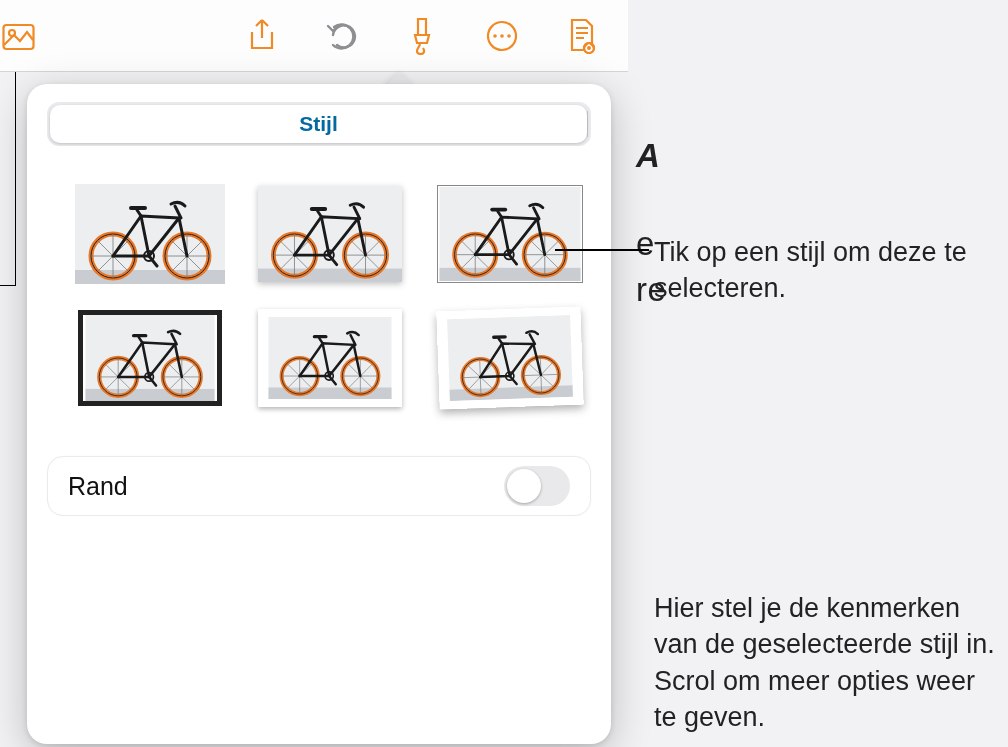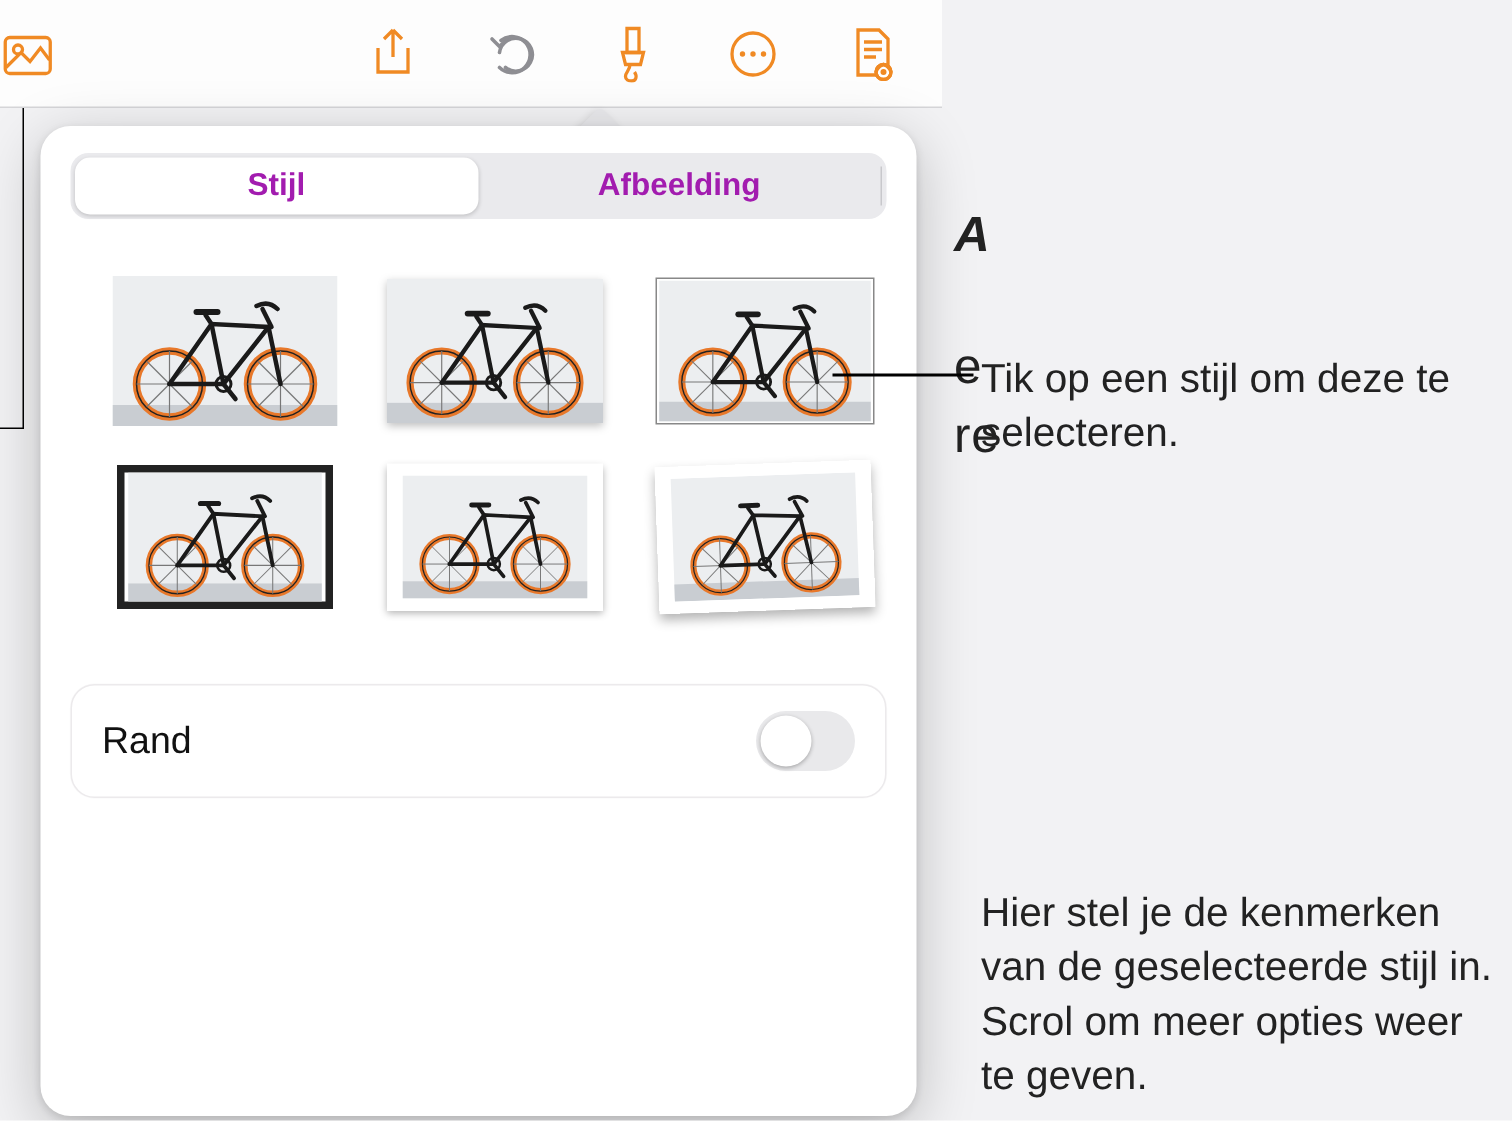--- a/index.html
+++ b/index.html
@@ -63,21 +63,21 @@
   }
 
   
   .seg {
     position:absolute; left:20px; top:18px; width:544px; height:44px;
     background:#eaeaed; border-radius:12px; display:flex; align-items:center;
     padding:3px;
   }
   .seg-item {
     flex:1; height:38px; display:flex; align-items:center; justify-content:center;
-    font-size:21px; font-weight:600; color:#a21caf; position:relative;
+    font-size:21px; font-weight:600; color:#0369a1; position:relative;
   }
   .seg-item.selected {
     background:#fff; border-radius:10px; box-shadow:0 1px 3px rgba(0,0,0,0.18);
   }
   .seg-div { width:1px; height:26px; background:#c8c8cc; }
 
   
   .thumbs {
     position:absolute; left:48px; top:100px; width:508px;
     display:grid; grid-template-columns: repeat(3, 150px); grid-gap: 24px 30px;
@@ -89,21 +89,21 @@
   .thumb-border1 { border:1px solid #888; padding:1px;}
   .thumb-border2 { border:5px solid #222; }
   .thumb-border3 { border:8px solid #fff; box-shadow:0 2px 5px rgba(0,0,0,0.3);}
   .thumb-skew { transform: rotate(-2deg); border:8px solid #fff; box-shadow:0 4px 8px rgba(0,0,0,0.3); }
 
   .options {
     position:absolute; left:20px; top:372px; width:544px;
   }
   .opt-row {
     background:#fff; border:1px solid #eceaec; border-radius:16px;
-    height:76px; margin-bottom:18px; display:flex; align-items:center;
+    height:60px; margin-bottom:18px; display:flex; align-items:center;
     padding:16px 20px; justify-content:space-between;
     box-shadow: 0 0 0 0.5px rgba(0,0,0,0.02);
   }
   .opt-row.fade-bottom { 
     border-bottom-left-radius:0; border-bottom-right-radius:0; 
     -webkit-mask-image: linear-gradient(to bottom, #000 60%, rgba(0,0,0,0));
             mask-image: linear-gradient(to bottom, #000 60%, rgba(0,0,0,0));
   }
   .opt-label { font-size:25px; }
   .switch {
@@ -189,23 +189,20 @@
   </div>
 </div>
 
 <div class="popover-arrow"></div>
 
 <div class="popover">
 
   <div class="seg">
     <div class="seg-item selected">
       <span>Stijl</span>
-    </div>
-    <div class="seg-item">
-      <span>Afbeelding</span>
     </div>
     <div class="seg-div"></div>
   </div>
 
   <div class="thumbs">
     <div class="thumb">
       <svg class="bike-svg" width="150" height="100" viewBox="0 0 150 100">
           <use href="#bike"></use>
         </svg>
     </div>

